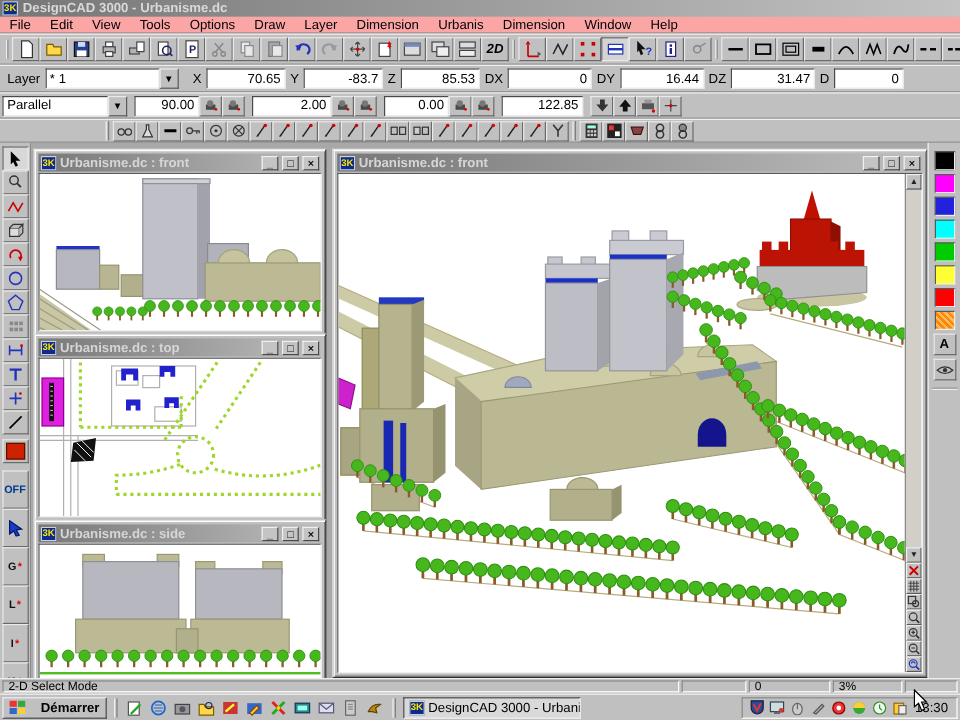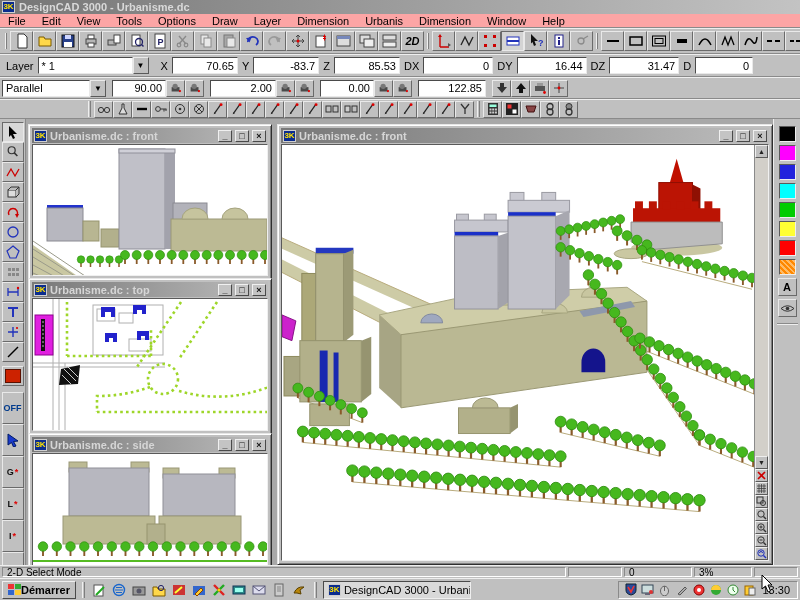--- a/index.html
+++ b/index.html
@@ -49,21 +49,21 @@
 .mbody svg{display:block}
 .mainbody{display:flex}
 .vp{flex:1;height:100%}
 .sbar{width:14px;background:#d2cfc9;border-left:1px solid #8a8a8a;display:flex;flex-direction:column}
 .sb{width:13px;height:13px;flex:0 0 auto;display:flex;align-items:center;justify-content:center;background:#c0c0c0;border:1px solid;border-color:#efefef #5a5a5a #5a5a5a #efefef;font-size:7px;color:#222}
 .strack{flex:1}
 
 .statusbar{position:absolute;left:0;right:0;bottom:22px;height:13px;background:#c0c0c0;border-top:1px solid #eee;display:flex;gap:2px;padding:1px 2px;align-items:stretch}
 .sp{border:1px solid;border-color:#8a8a8a #fff #fff #8a8a8a;padding:0 4px;line-height:10px;font-size:10px;display:flex;align-items:flex-start}
 .taskbar{position:absolute;left:0;right:0;bottom:0;height:22px;background:#c0c0c0;border-top:1px solid #efefef;display:flex;align-items:center;gap:3px;padding:0 2px}
-.start{height:18px;display:flex;align-items:center;gap:0;padding:0 5px;font-weight:bold;border:1px solid;border-color:#efefef #4a4a4a #4a4a4a #efefef;background:#c0c0c0}
+.start{height:18px;display:flex;align-items:center;gap:13px;padding:0 5px;font-weight:bold;border:1px solid;border-color:#efefef #4a4a4a #4a4a4a #efefef;background:#c0c0c0}
 .flag{width:13px;height:11px;display:grid;grid-template-columns:6px 6px;grid-template-rows:5px 5px;gap:1px}
 .flag i{display:block}
 .ql{width:17px;height:16px;display:flex;align-items:center;justify-content:center;flex:0 0 auto}
 .taskbtn{height:18px;width:148px;display:flex;align-items:center;gap:3px;padding:0 4px;border:1px solid;border-color:#4a4a4a #efefef #efefef #4a4a4a;background:#d9d9d9;white-space:nowrap;overflow:hidden}
 .tray{height:18px;margin-left:auto;display:flex;align-items:center;gap:2px;padding:0 4px;border:1px solid;border-color:#8a8a8a #fff #fff #8a8a8a}
 .tray .ti{width:15px;height:14px;display:flex;align-items:center;justify-content:center}
 .clock{padding:0 3px;font-size:11px}
 .cursor{position:absolute;right:26px;bottom:6px;z-index:99;pointer-events:none}
 </style>
 </head>

